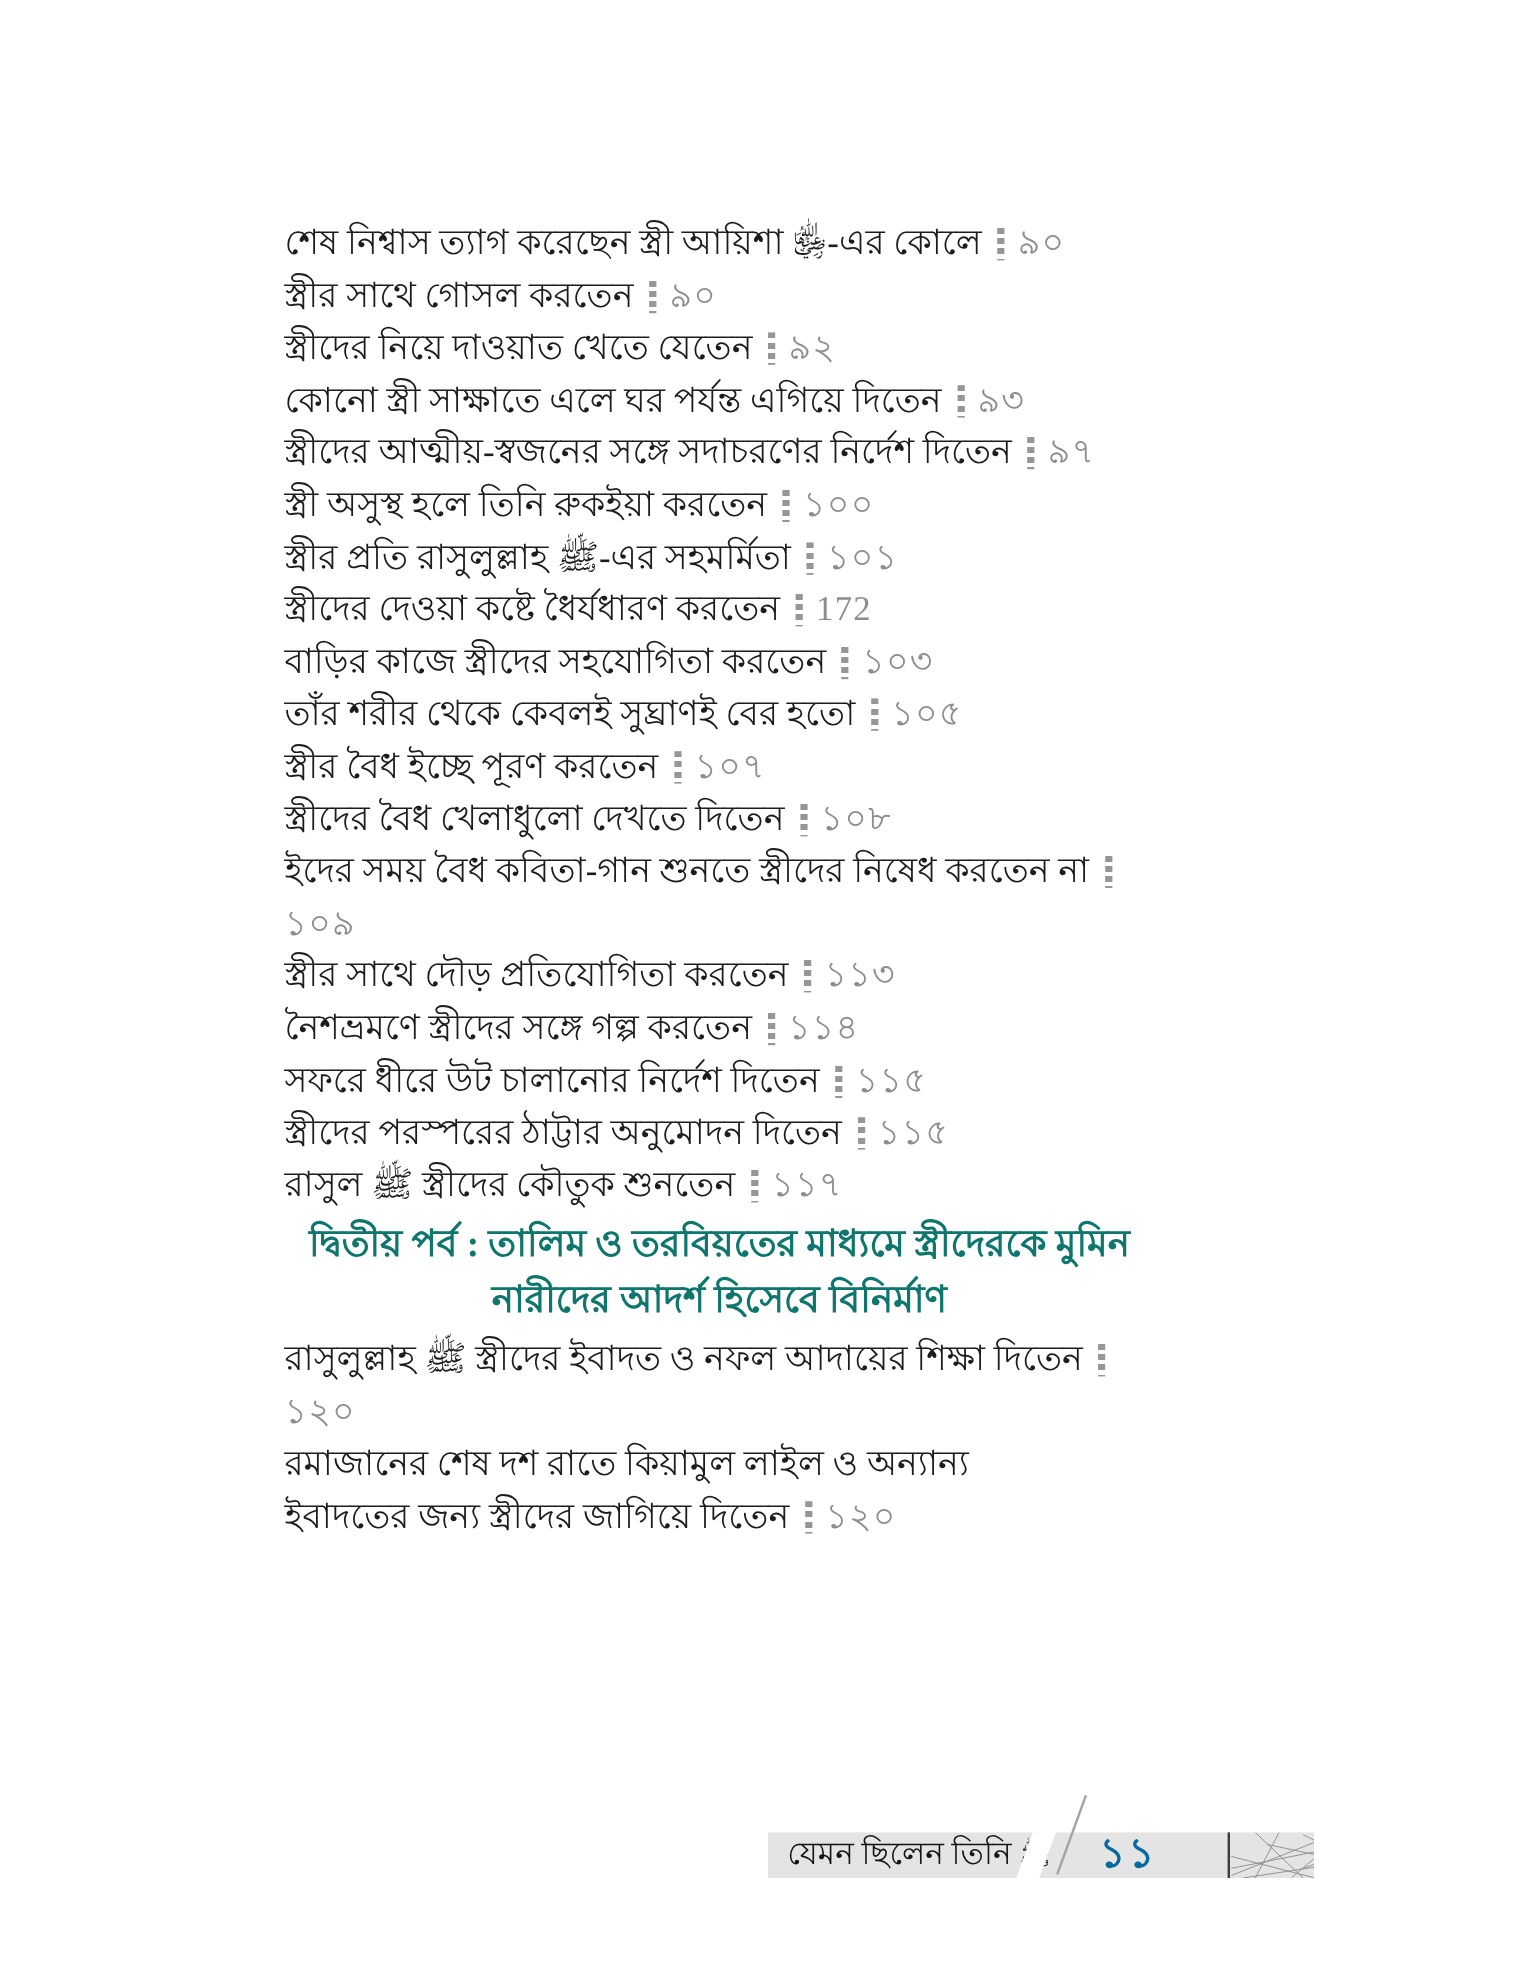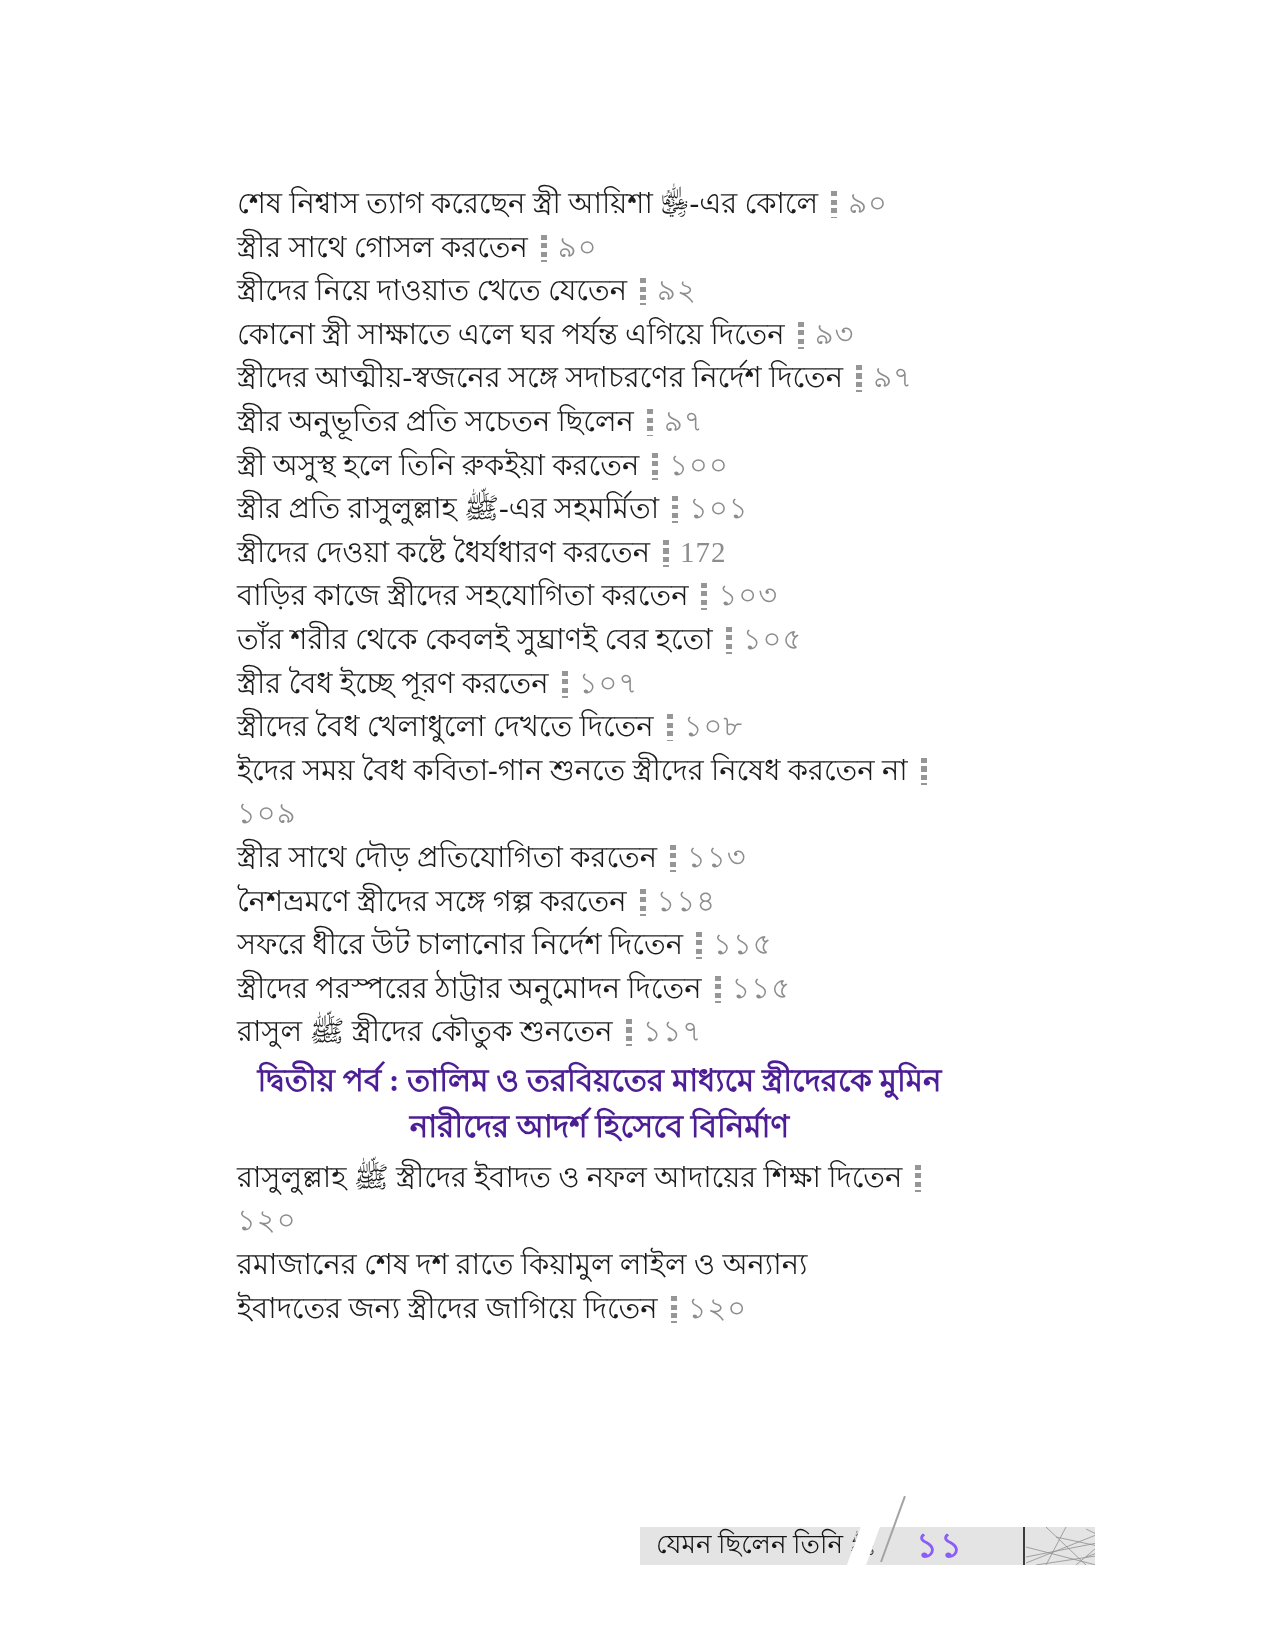--- a/index.html
+++ b/index.html
@@ -34,21 +34,21 @@
     color:#8d8d8d;
     letter-spacing:1px;
   }
   .section-heading{
     margin:4px 0 6px 0;
     padding:0 12px;
     font-size:31px;
     font-weight:bold;
     line-height:46px;
     text-align:center;
-    color:#4c1d95;
+    color:#0f766e;
   }
   
   .footer{
     position:absolute;
     left:640px;top:1488px;
     width:528px;height:78px;
   }
   .footer .bar{
     position:absolute;
     left:0;top:39px;
@@ -75,21 +75,21 @@
     width:1.5px;height:70px;
     background:#a3a3a3;
     transform:rotate(20deg);
   }
   .footer .num{
     position:absolute;
     left:268px;top:39px;
     width:64px;height:38px;
     line-height:38px;
     text-align:center;
-    font-size:34px;font-weight:bold;color:#8b5cf6;
+    font-size:34px;font-weight:bold;color:#0369a1;
     letter-spacing:2px;
   }
   .footer .vline{
     position:absolute;
     left:383px;top:39px;
     width:2px;height:38px;
     background:#3c3c3c;
   }
   .footer .scribble{
     position:absolute;
@@ -121,23 +121,20 @@
         </div>
 
         <div class="toc-row">
           <span class="t">কোনো স্ত্রী সাক্ষাতে এলে ঘর পর্যন্ত এগিয়ে দিতেন</span><span class="sep"></span><span class="pagenum">৯৩</span>
         </div>
 
         <div class="toc-row">
           <span class="t">স্ত্রীদের আত্মীয়-স্বজনের সঙ্গে সদাচরণের নির্দেশ দিতেন</span><span class="sep"></span><span class="pagenum">৯৭</span>
         </div>
 
-        <div class="toc-row">
-          <span class="t">স্ত্রীর অনুভূতির প্রতি সচেতন ছিলেন</span><span class="sep"></span><span class="pagenum">৯৭</span>
-        </div>
 
 
         <div class="toc-row">
           <span class="t">স্ত্রী অসুস্থ হলে তিনি রুকইয়া করতেন</span><span class="sep"></span><span class="pagenum">১০০</span>
         </div>
 
         <div class="toc-row">
           <span class="t">স্ত্রীর প্রতি রাসুলুল্লাহ ﷺ-এর সহমর্মিতা</span><span class="sep"></span><span class="pagenum">১০১</span>
         </div>
 

